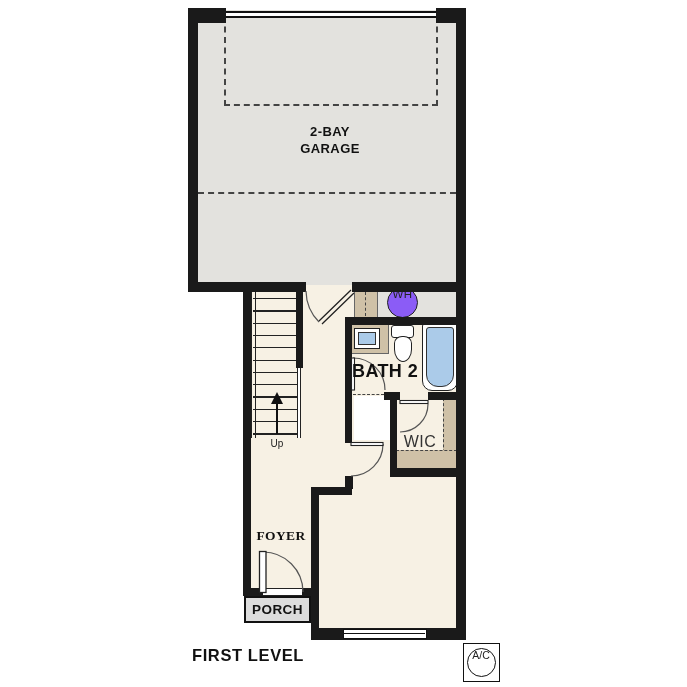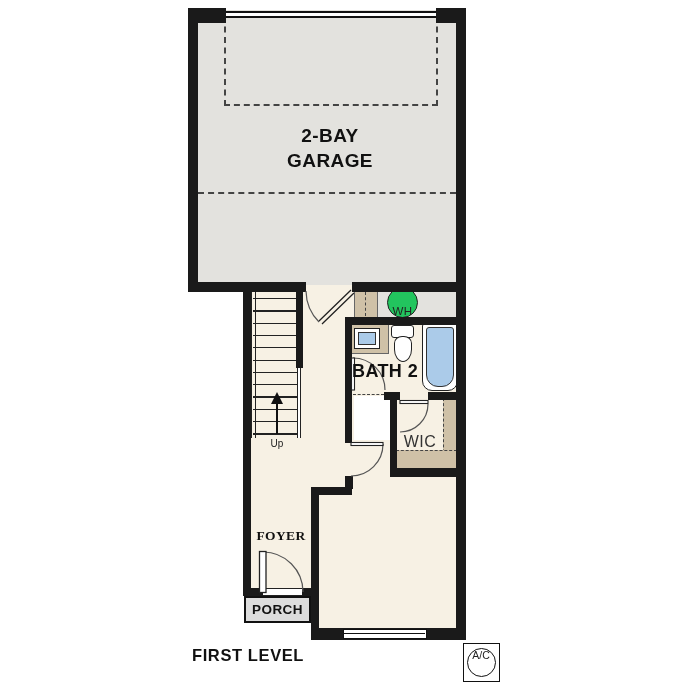--- a/index.html
+++ b/index.html
@@ -25,21 +25,21 @@
   <div class="floor" style="left:390px;top:396px;width:68px;height:76px;"></div>
   <div class="floor" style="left:348px;top:440px;width:110px;height:50px;"></div>
   <div class="floor" style="left:311px;top:487px;width:147px;height:145px;"></div>
 
   <div style="left:224px;top:16px;width:214px;height:90px;border-left:2px dashed #444;border-right:2px dashed #444;border-bottom:2px dashed #444;"></div>
   <div style="left:198px;top:192px;width:258px;height:0;border-top:2px dashed #444;"></div>
 
   <div style="left:377px;top:290px;width:80px;height:27px;background:var(--garage-floor);"></div>
   <div class="tan" style="left:355px;top:290px;width:22px;height:28px;outline:1px solid #666;"></div>
   <div style="left:365px;top:292px;width:0;height:24px;border-left:1.5px dashed #444;"></div>
-  <div style="left:387px;top:287px;width:31px;height:31px;border:1.6px solid #222;border-radius:50%;background:#22c55e;display:flex;align-items:flex-end;justify-content:center;">
+  <div style="left:387px;top:287px;width:31px;height:31px;border:1.6px solid #222;border-radius:50%;background:#8b5cf6;display:flex;align-items:flex-start;justify-content:center;">
     <span class="lbl-sm" style="position:static;font-size:11.5px;letter-spacing:.5px;">WH</span>
   </div>
 
   <div class="tan" style="left:347px;top:325px;width:41px;height:28px;outline:1px solid #666;"></div>
   <div style="left:354px;top:328px;width:26px;height:21px;background:#fff;border:1.6px solid #222;"></div>
   <div style="left:358px;top:332px;width:18px;height:13px;background:var(--fixture-blue);border:1px solid #333;"></div>
   <div style="left:391px;top:325px;width:23px;height:13px;background:#fff;border:1.6px solid #222;border-radius:3px;"></div>
   <div style="left:394px;top:336px;width:18px;height:26px;background:#fff;border:1.6px solid #222;border-radius:9px 9px 10px 10px / 8px 8px 14px 14px;"></div>
   <div style="left:422px;top:323px;width:36px;height:68px;background:#fff;border:1.6px solid #222;border-radius:3px 3px 10px 10px;"></div>
   <div style="left:426px;top:327px;width:28px;height:60px;background:var(--fixture-blue);border:1px solid #333;border-radius:3px 3px 12px 12px;"></div>
@@ -101,21 +101,21 @@
     <path d="M428,404 A28,28 0 0 1 400,432" fill="none" stroke="#555" stroke-width="1.2"></path>
     <rect x="400" y="400.5" width="28" height="3" fill="#fff" stroke="#222" stroke-width="1.1"></rect>
   </svg>
 
   <div style="left:463px;top:643px;width:37px;height:39px;background:#fff;border:1.6px solid #111;">
     <div style="left:2.5px;top:3.5px;width:29px;height:29px;border:1.4px solid #111;border-radius:50%;display:flex;align-items:flex-start;justify-content:center;">
       <span class="lbl-sm" style="position:static;font-size:10.5px;">A/C</span>
     </div>
   </div>
 
-  <div class="lbl" style="left:250px;top:123px;width:160px;font-size:19px;line-height:1.32;">
+  <div class="lbl" style="left:250px;top:123px;width:160px;font-size:13px;line-height:1.32;">
     <span style="position:static;display:block;">2-BAY</span>
     <span style="position:static;display:block;">GARAGE</span>
   </div>
   <div class="lbl" style="left:352px;top:361px;width:60px;font-size:18px;">BATH 2</div>
   <div class="lbl-sm" style="left:402px;top:433px;width:36px;font-size:16px;color:#333;letter-spacing:.5px;">WIC</div>
   <div class="lbl-sm" style="left:263px;top:438px;width:28px;font-size:10px;">Up</div>
   <div class="lbl" style="left:253px;top:528px;width:56px;font-size:13.5px;font-family:Liberation Serif, serif;">FOYER</div>
   <div class="lbl" style="left:192px;top:646px;width:124px;font-size:16.5px;text-align:left;letter-spacing:.6px;">FIRST LEVEL</div>
 
 </div>

